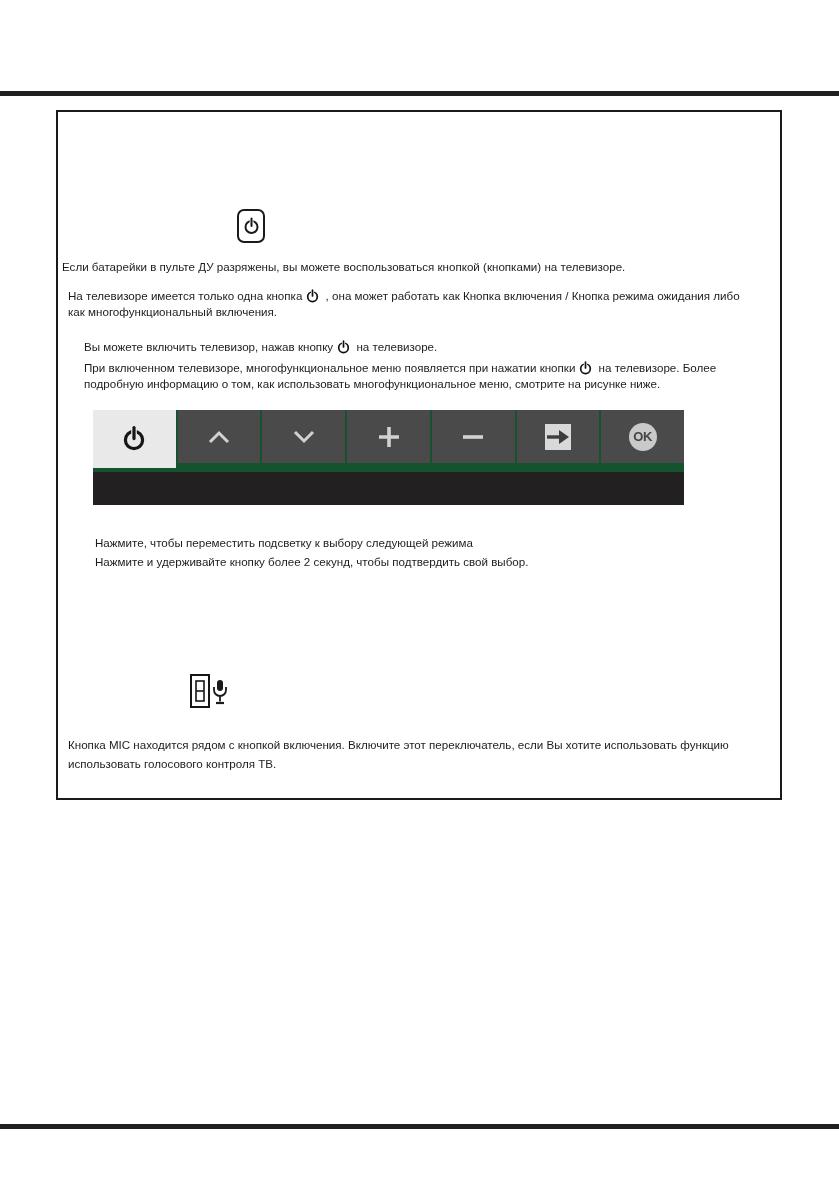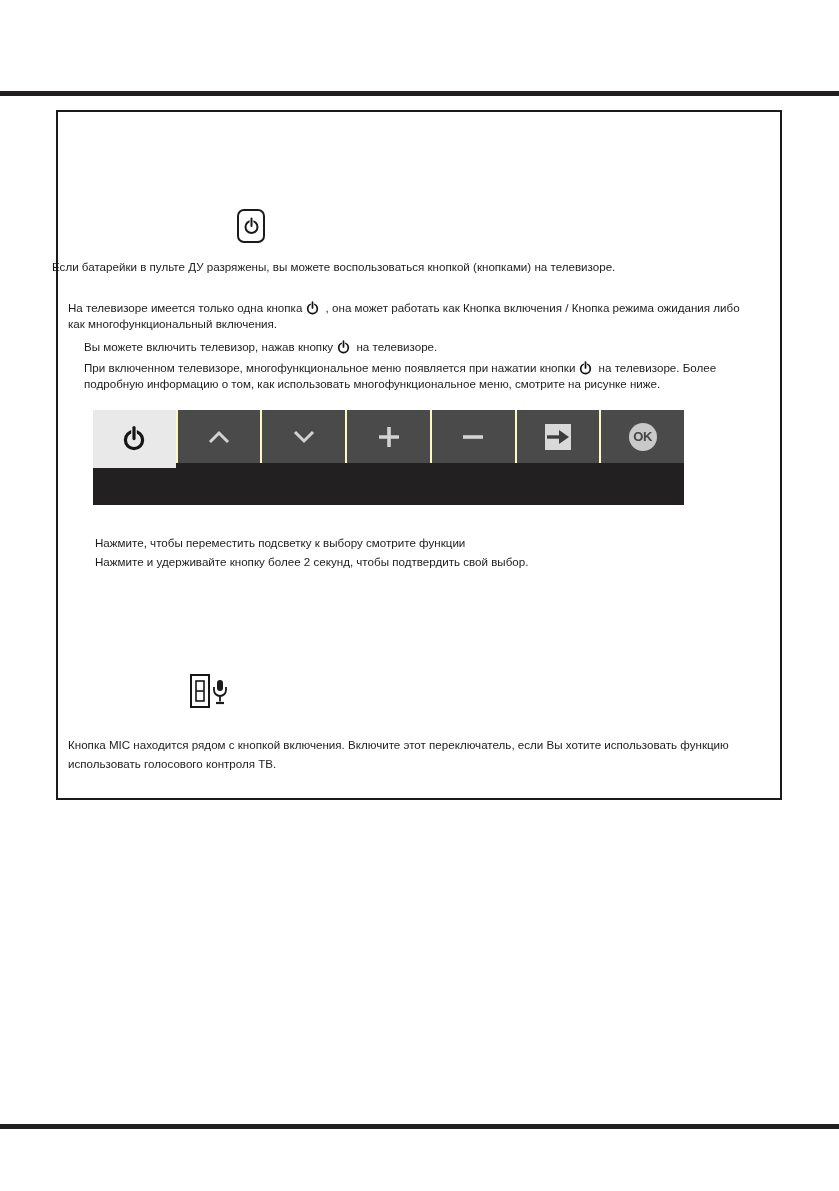--- a/index.html
+++ b/index.html
@@ -19,21 +19,21 @@
 
   
   .power-btn{
     position:absolute;left:237px;top:209px;width:28px;height:34px;
     border:2px solid #1a1a1a;border-radius:7px;box-sizing:border-box;
     display:flex;align-items:center;justify-content:center;background:#fff;
   }
 
   
   .bar{position:absolute;left:93px;top:410px;width:591px;}
-  .bar-cells{position:relative;z-index:2;display:flex;gap:2px;height:53px;background:#fef9c3;}
+  .bar-cells{position:relative;z-index:2;display:flex;gap:2px;height:62px;background:#14532d;}
   .cell{flex:1;height:53px;background:#4a4a4a;display:flex;align-items:center;justify-content:center;}
   .cell.highlight{background:#e9e9e9;height:58px;}
   .enter-box{width:26px;height:26px;background:#d9d9d9;display:flex;align-items:center;justify-content:center;}
   .ok-badge{
     width:28px;height:28px;border-radius:50%;background:#c9c9c9;
     display:flex;align-items:center;justify-content:center;
     color:#454545;font-weight:bold;font-size:13px;letter-spacing:-0.3px;
   }
   .bar-strip{position:absolute;z-index:1;left:0;top:53px;width:591px;height:42px;background:#232021;}
 
@@ -53,25 +53,25 @@
   <div class="panel"></div>
 
   <div class="power-btn">
     <svg width="17" height="18" viewBox="0 0 17 18">
       <circle cx="8.5" cy="10" r="6" fill="none" stroke="#1a1a1a" stroke-width="2"></circle>
       <line x1="8.5" y1="0.5" x2="8.5" y2="8" stroke="#ffffff" stroke-width="3.8"></line>
       <line x1="8.5" y1="1.5" x2="8.5" y2="9" stroke="#1a1a1a" stroke-width="2" stroke-linecap="round"></line>
     </svg>
   </div>
 
-  <p class="txt" style="left:52px;top:259px;">
+  <p class="txt" style="left:62px;top:259px;">
     <span>Если батарейки в пульте ДУ разряжены, вы можете воспользоваться кнопкой (кнопками) на телевизоре.</span>
   </p>
 
-  <p class="txt" style="left:68px;top:300px;">
+  <p class="txt" style="left:68px;top:288px;">
     <span>На телевизоре имеется только одна кнопка</span><svg class="pw-inline" width="13" height="14" viewBox="0 0 13 14">
         <circle cx="6.5" cy="7.8" r="4.8" fill="none" stroke="#111111" stroke-width="1.7"></circle>
         <line x1="6.5" y1="0.3" x2="6.5" y2="6" stroke="#ffffff" stroke-width="3.2"></line>
         <line x1="6.5" y1="1.1" x2="6.5" y2="7" stroke="#111111" stroke-width="1.7" stroke-linecap="round"></line>
       </svg><span> , она может работать как Кнопка включения / Кнопка режима ожидания либо</span><br>
     <span>как многофункциональный включения.</span>
   </p>
 
   <p class="txt" style="left:84px;top:360px;">
     <span>При включенном телевизоре, многофункциональное меню появляется при нажатии кнопки</span><svg class="pw-inline" width="13" height="14" viewBox="0 0 13 14">
@@ -130,21 +130,21 @@
       <div class="cell">
         <div class="ok-badge">
           <span>OK</span>
         </div>
       </div>
     </div>
     <div class="bar-strip"></div>
   </div>
 
   <p class="txt" style="left:95px;top:535px;">
-    <span>Нажмите, чтобы переместить подсветку к выбору смотрите функции</span>
+    <span>Нажмите, чтобы переместить подсветку к выбору следующей режима</span>
   </p>
   <p class="txt" style="left:95px;top:554px;text-align:center;">
     <span>Нажмите и удерживайте кнопку более 2 секунд, чтобы подтвердить свой выбор.</span>
   </p>
 
   <div class="mic-switch">
     <svg width="20" height="34" viewBox="0 0 20 34">
       <rect x="1" y="1" width="18" height="32" fill="#ffffff" stroke="#161616" stroke-width="2"></rect>
       <rect x="6" y="7" width="8" height="20" fill="none" stroke="#161616" stroke-width="1.6"></rect>
       <line x1="6" y1="17" x2="14" y2="17" stroke="#161616" stroke-width="1.6"></line>

